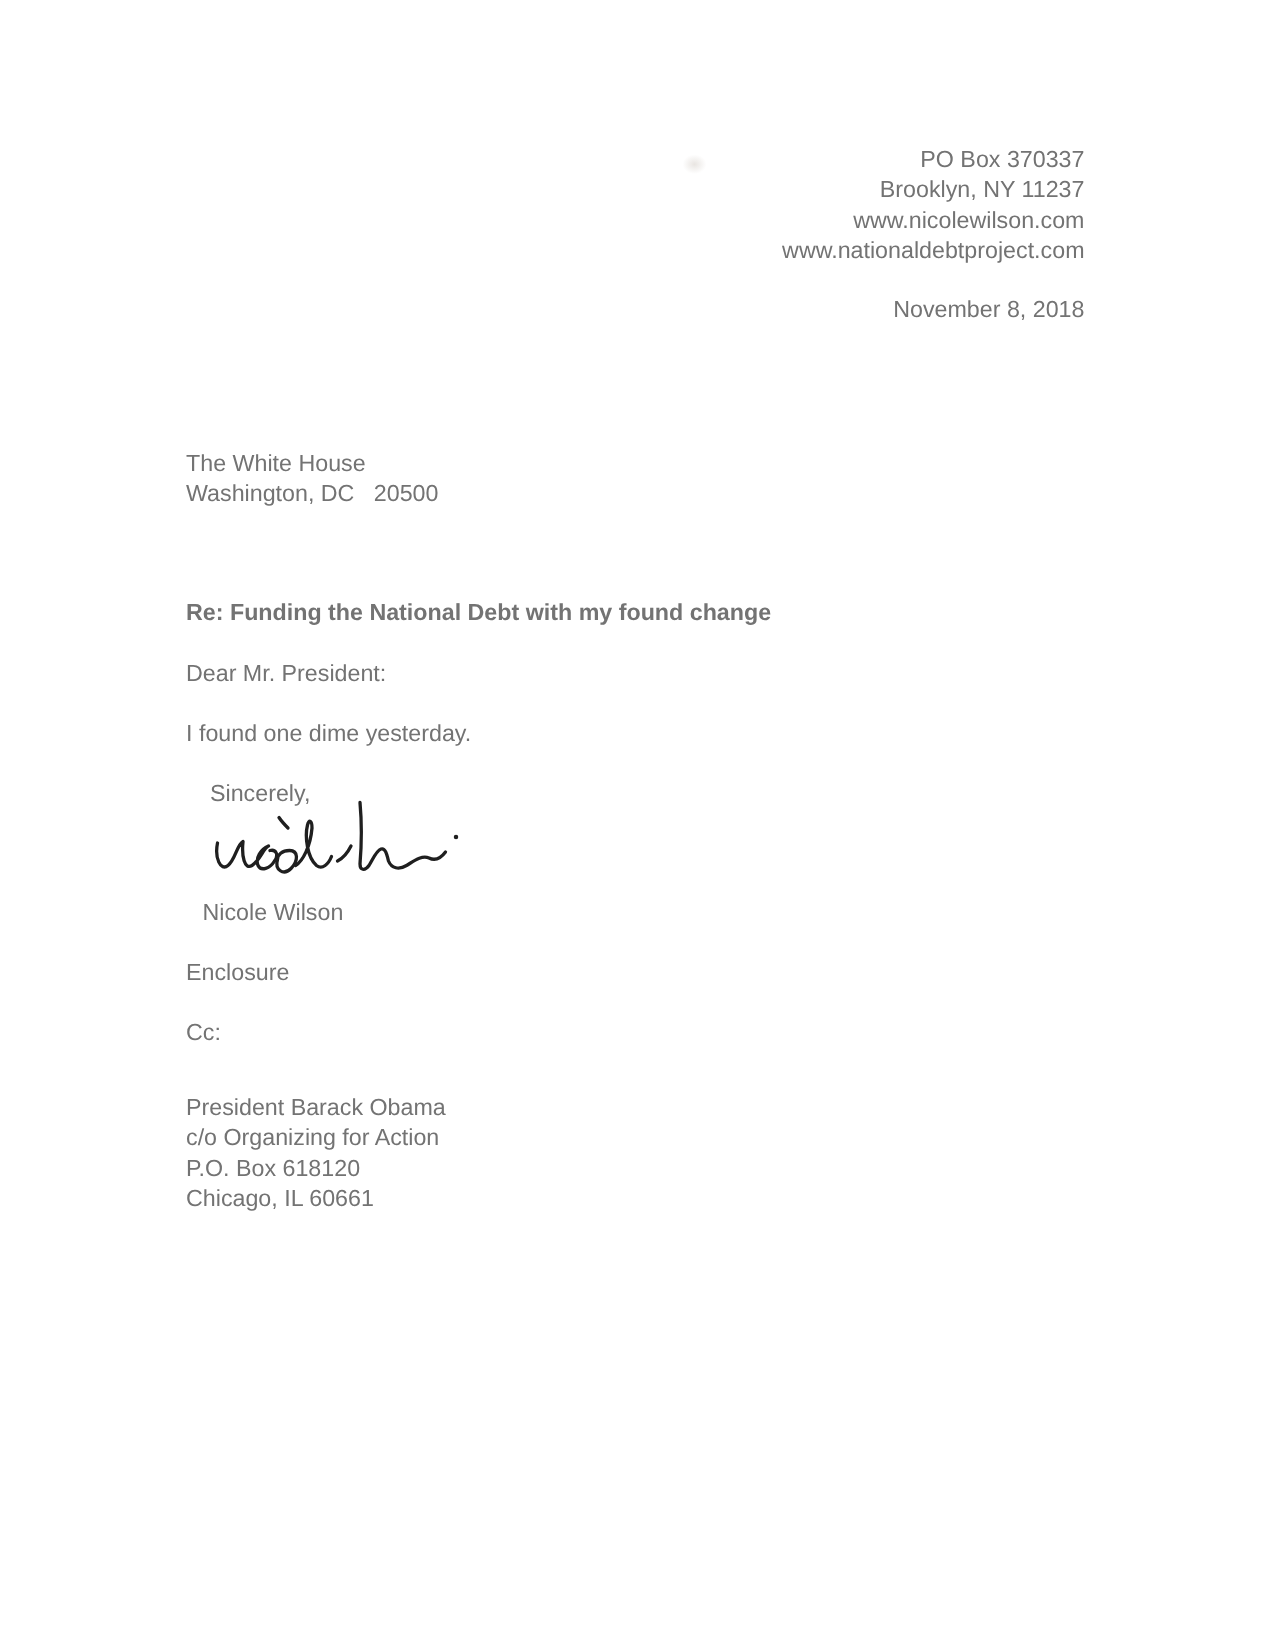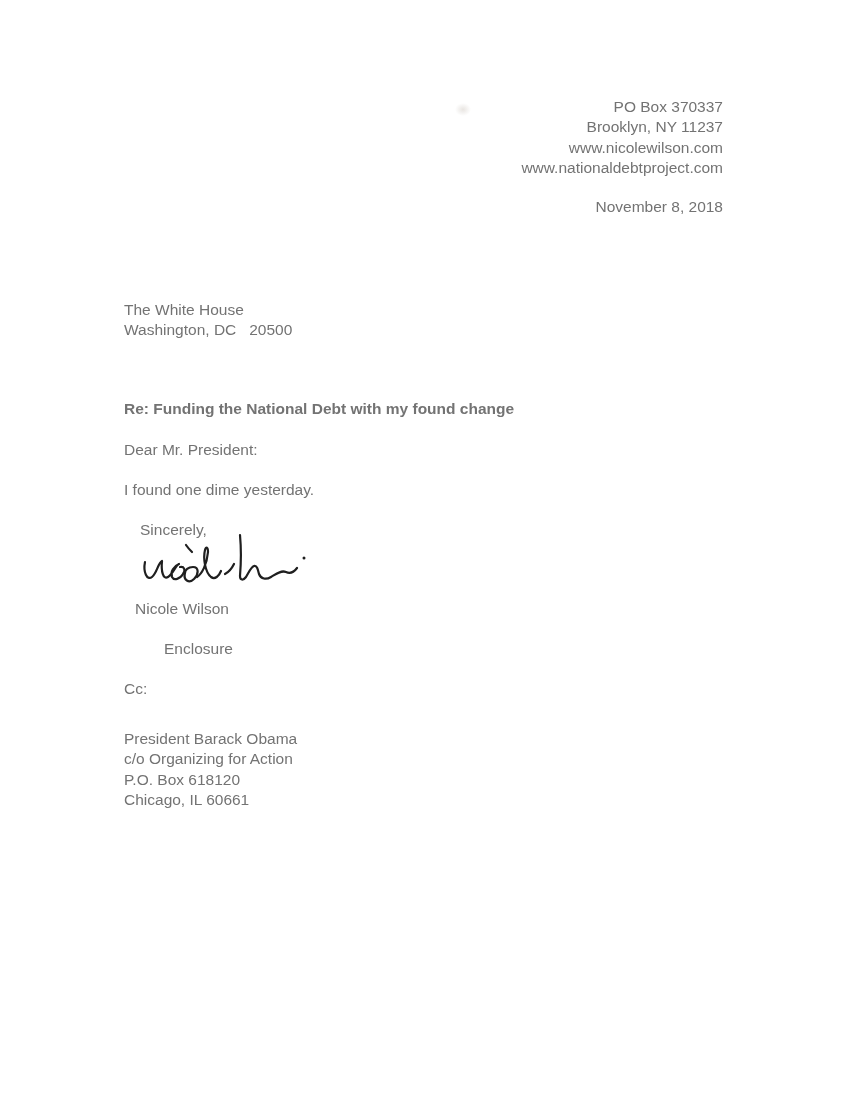--- a/index.html
+++ b/index.html
@@ -69,21 +69,20 @@
   .signer-line {
     position: absolute;
     top: 599px;
     left: 124px;
     margin-left: 11px;
   }
   .enclosure-line {
     position: absolute;
     top: 639px;
     left: 124px;
-    margin-left: 40px;
   }
   .cc-block {
     position: absolute;
     top: 679px;
     left: 124px;
     display: flex;
     align-items: flex-start;
     flex-direction: column;
   }
   .cc-label {

